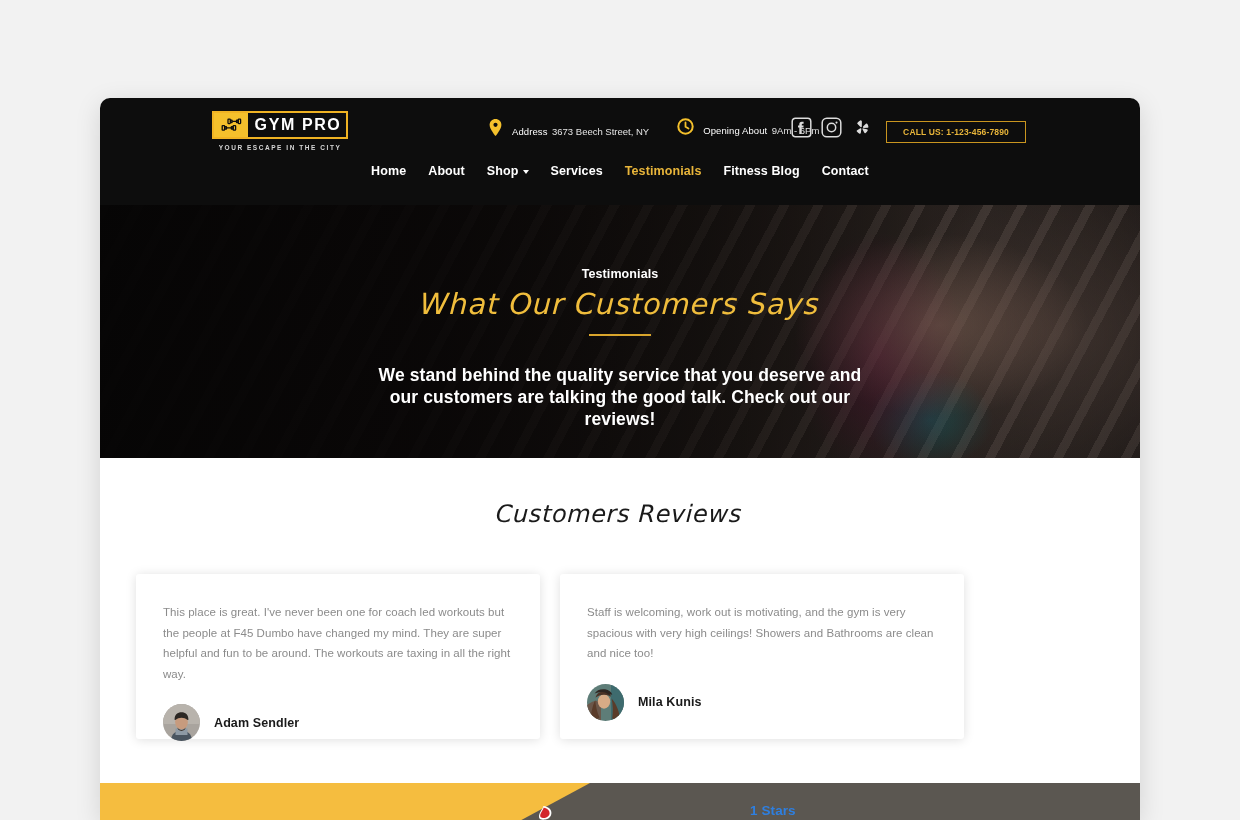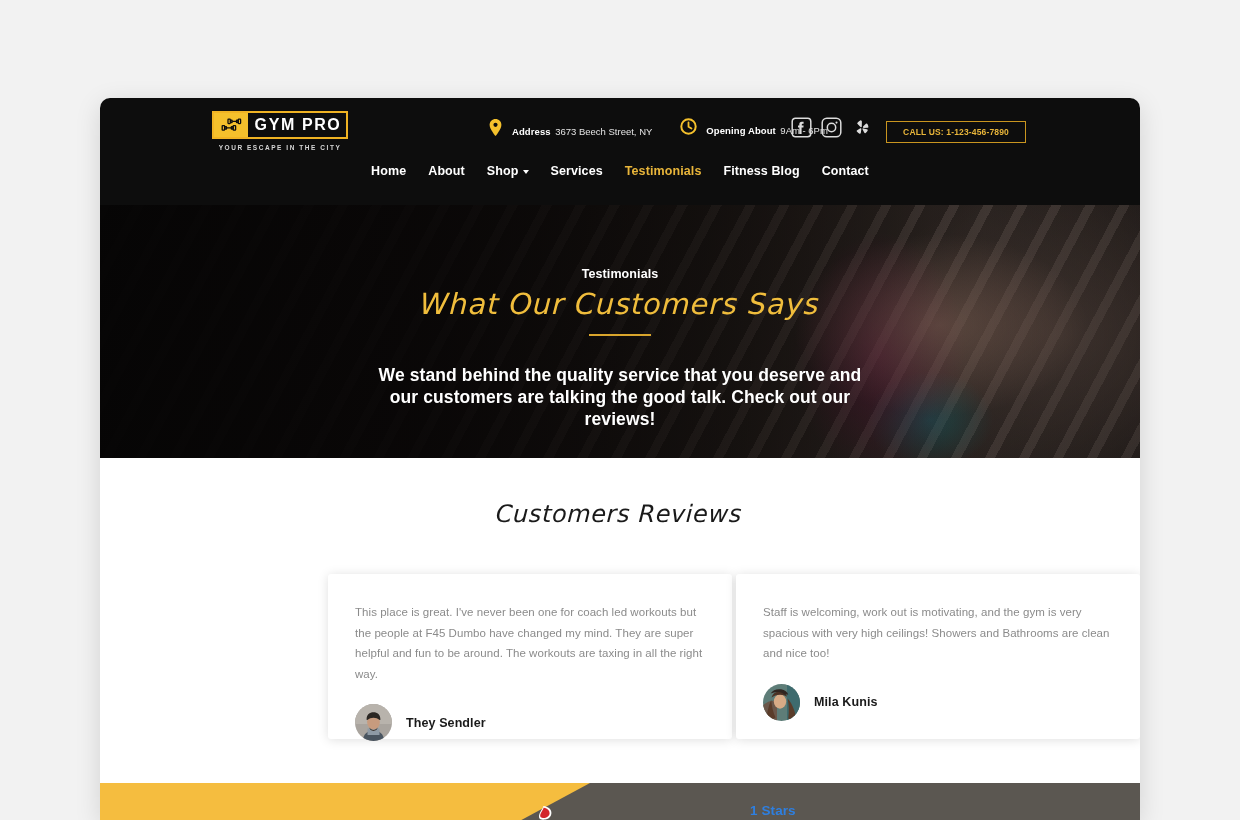--- a/index.html
+++ b/index.html
@@ -97,21 +97,21 @@
   }
   .info-item {
     display: flex;
     align-items: center;
     gap: 9px;
   }
   .info-icon { flex: 0 0 auto; display: block; }
   .info-title {
     color: #ffffff;
     font-size: 9.5px;
-    font-weight: 700;
+    font-weight: 400;
     line-height: 13px;
     letter-spacing: 0.1px;
   }
   .info-sub {
     color: #e4e4e4;
     font-size: 9.5px;
     line-height: 13px;
     font-weight: 400;
   }
 
@@ -263,22 +263,23 @@
     font-size: 24px;
     font-weight: 400;
     font-family: "DejaVu Sans", sans-serif;
     font-style: italic;
     letter-spacing: 0.6px;
     transform: skewX(-3deg);
   }
   .cards {
     margin-top: 46px;
     display: flex;
-    justify-content: flex-end;
-    gap: 4px;
+    justify-content: flex-start;
+    gap: 20px;
+    padding-left: 36px;
   }
   .card {
     width: 404px;
     height: 165px;
     background: #ffffff;
     border-radius: 3px;
     box-shadow: 0 1px 11px rgba(0,0,0,0.13);
     padding: 28px 27px 0 27px;
   }
   .card-text {
@@ -479,21 +480,21 @@
             <svg width="37" height="37" viewBox="0 0 37 37" aria-hidden="true">
               <rect width="37" height="37" fill="#a9a49e"></rect>
               <rect x="0" y="0" width="37" height="20" fill="#b8b3ac"></rect>
               <path d="M8 37c0-7 4.5-10.5 10.5-10.5S29 30 29 37z" fill="#4a5560"></path>
               <path d="M12.5 24.5h12V31h-12z" fill="#8e9aa5"></path>
               <ellipse cx="18.5" cy="18" rx="6.4" ry="7.4" fill="#c79b7e"></ellipse>
               <path d="M11.6 15.2c0-4.6 3-7 6.9-7s6.9 2.4 6.9 7c0 1-.5 1.1-1.1.6-1.6-1.3-3.4-2-5.8-2-2.4 0-4.3.7-5.8 2-.6.5-1.1.4-1.1-.6z" fill="#2b2723"></path>
               <path d="M14.4 23.6c1 1.6 2.3 2.4 4.1 2.4s3.1-.8 4.1-2.4c-.3 2.1-1.9 3.3-4.1 3.3s-3.8-1.2-4.1-3.3z" fill="#3a322c"></path>
             </svg>
           </span>
-          <span class="author-name">They Sendler</span>
+          <span class="author-name">Adam Sendler</span>
         </div>
       </article>
 
       <article class="card">
         <p class="card-text">Staff is welcoming, work out is motivating, and the gym is very spacious with very high ceilings! Showers and Bathrooms are clean and nice too!</p>
         <div class="card-author">
           <span class="avatar">
             <svg width="37" height="37" viewBox="0 0 37 37" aria-hidden="true">
               <rect width="37" height="37" fill="#5e7d78"></rect>
               <path d="M24 0h13v37H24z" fill="#3e6b6e"></path>

